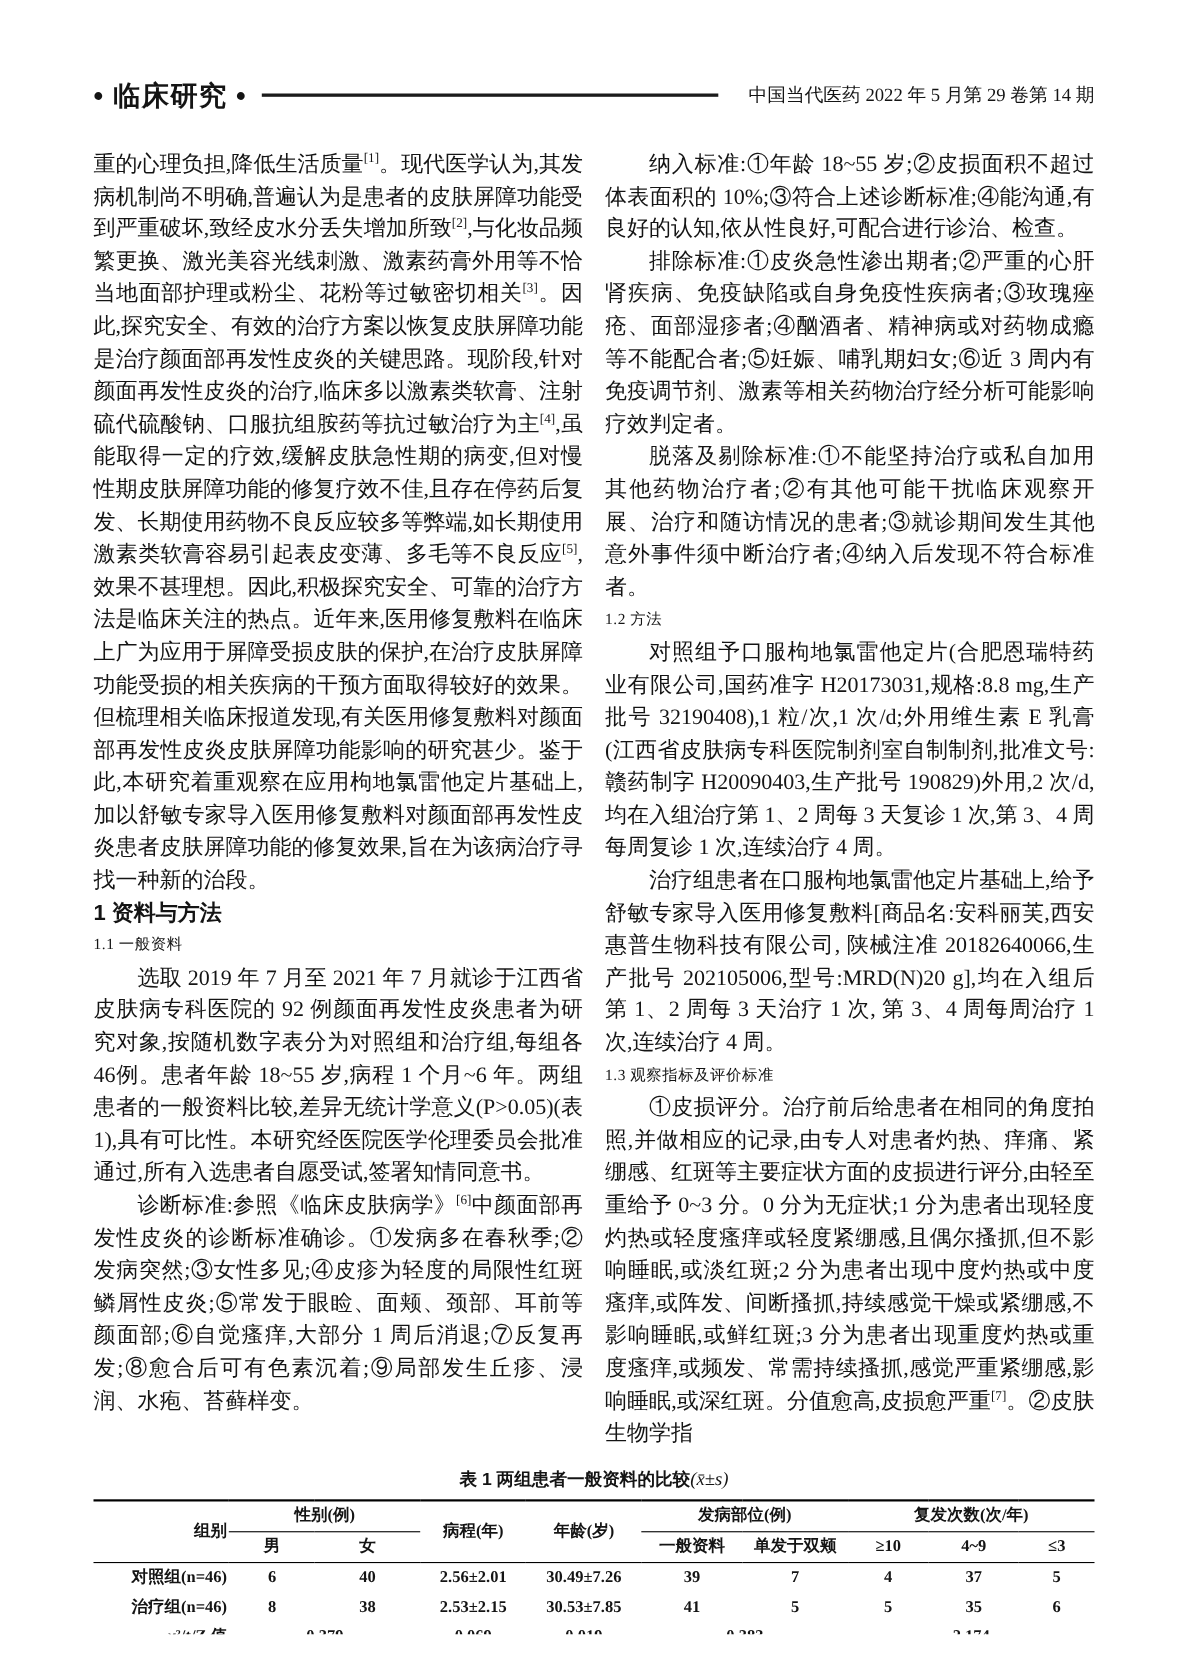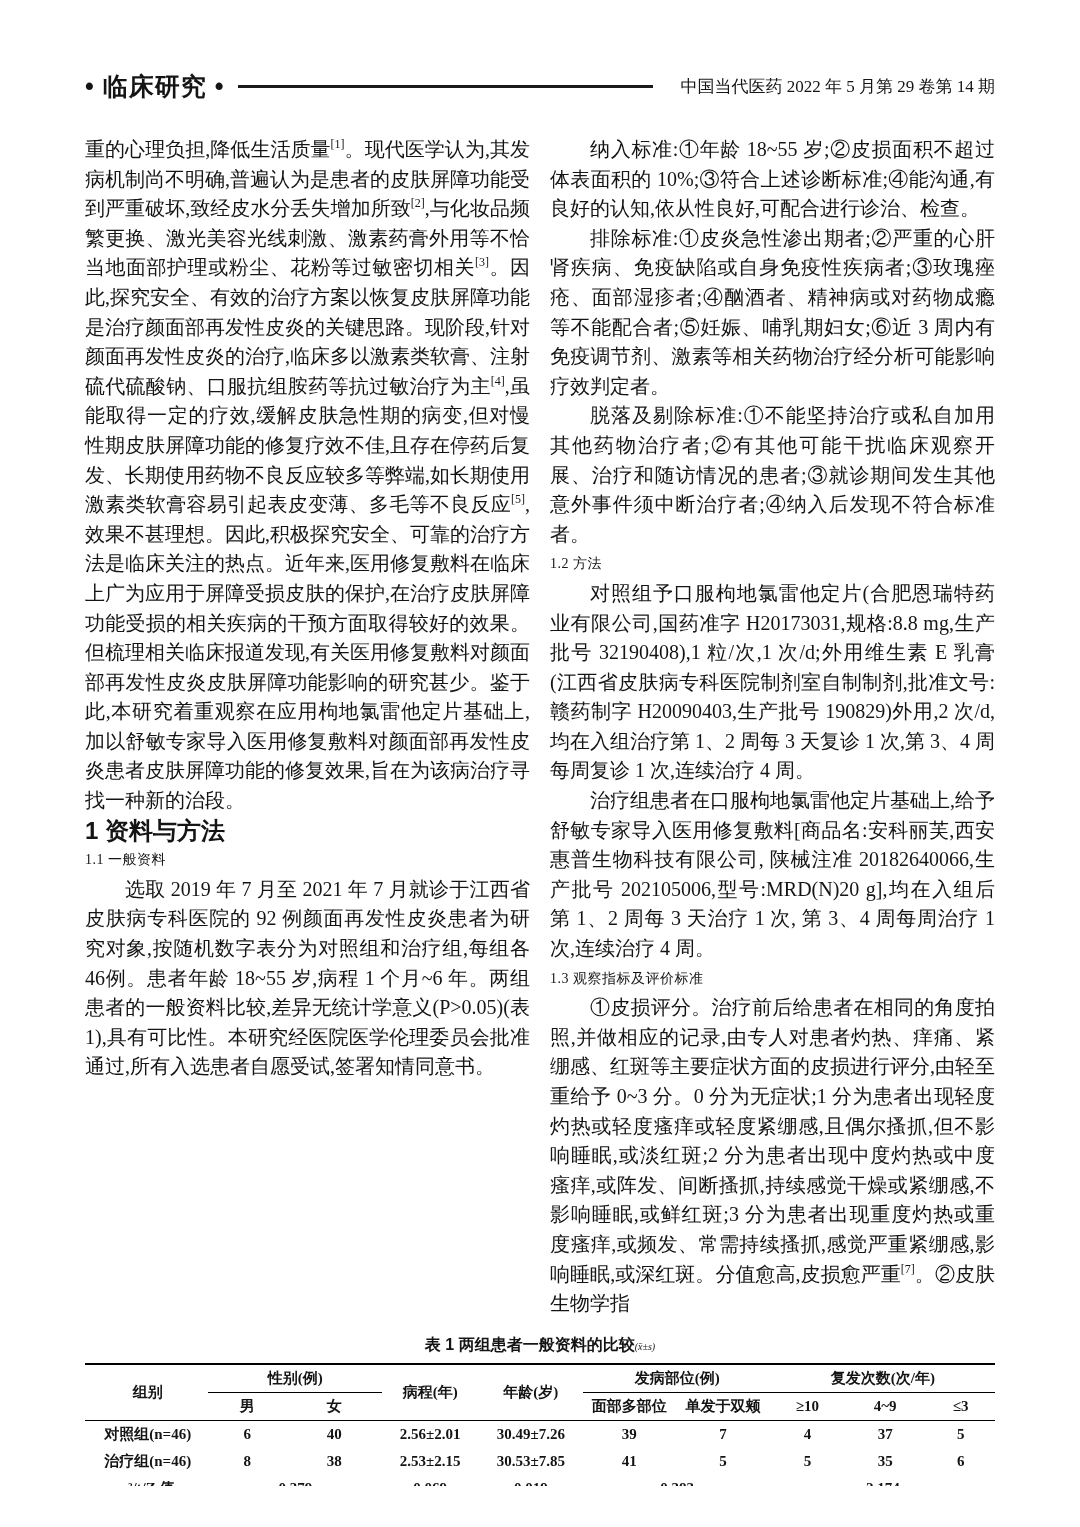--- a/index.html
+++ b/index.html
@@ -20,65 +20,66 @@
   
   .columns {
     display:flex; gap:20px; margin-top:32px;
     font-size:20px; line-height:29.6px; text-align:justify;
   }
   .col { width:445px; }
   p.para { margin:0; text-indent:2em; }
   p.para.noindent { text-indent:0; }
   .h1 {
     font-family:"Liberation Sans","DejaVu Sans",sans-serif;
-    font-weight:700; font-size:24px; line-height:29.6px; margin:0;
+    font-weight:700; font-size:20px; line-height:29.6px; margin:0;
   }
   .h2 { font-weight:400; font-size:14px; line-height:29.6px; margin:0; letter-spacing:0.5px; }
   sup { font-size:0.6em; line-height:0; }
   
   .table-block { margin-top:16px; }
   .table-title {
     text-align:center; margin-bottom:7px;
     font-family:"Liberation Sans","DejaVu Sans",sans-serif;
     font-weight:700; font-size:16px;
   }
   .table-title .stats-note {
     font-family:"Liberation Serif","DejaVu Serif",serif;
-    font-weight:400; font-style:italic; font-size:10px;
+    font-weight:400; font-style:italic; font-size:17px;
   }
   table.paper-table {
     width:100%; border-collapse:collapse; table-layout:fixed;
     border-top:2.5px solid #000; border-bottom:2.5px solid #000;
     font-size:15px;
   }
   .paper-table th, .paper-table td {
     font-weight:700; text-align:center; padding:4px 2px; line-height:19px;
     overflow:hidden; white-space:nowrap;
   }
-  .paper-table .group-col { text-align:center; padding-left:4px; }
+  .paper-table .group-col { text-align:right; padding-left:4px; }
   .paper-table .spanner { border-bottom:1.2px solid #000; }
   .paper-table .hdr-bottom { border-bottom:1.6px solid #000; }
 </style>
 </head>
 <body>
 
 <div class="page">
 
   <div class="header">
     <span class="section-label">• 临床研究 •</span>
     <span class="header-rule"></span>
     <span class="journal-info">中国当代医药 2022 年 5 月第 29 卷第 14 期</span>
   </div>
 
   <div class="columns">
     <div class="col">
       <p class="para noindent">重的心理负担,降低生活质量<sup>[1]</sup>。现代医学认为,其发病机制尚不明确,普遍认为是患者的皮肤屏障功能受到严重破坏,致经皮水分丢失增加所致<sup>[2]</sup>,与化妆品频繁更换、激光美容光线刺激、激素药膏外用等不恰当地面部护理或粉尘、花粉等过敏密切相关<sup>[3]</sup>。因此,探究安全、有效的治疗方案以恢复皮肤屏障功能是治疗颜面部再发性皮炎的关键思路。现阶段,针对颜面再发性皮炎的治疗,临床多以激素类软膏、注射硫代硫酸钠、口服抗组胺药等抗过敏治疗为主<sup>[4]</sup>,虽能取得一定的疗效,缓解皮肤急性期的病变,但对慢性期皮肤屏障功能的修复疗效不佳,且存在停药后复发、长期使用药物不良反应较多等弊端,如长期使用激素类软膏容易引起表皮变薄、多毛等不良反应<sup>[5]</sup>,效果不甚理想。因此,积极探究安全、可靠的治疗方法是临床关注的热点。近年来,医用修复敷料在临床上广为应用于屏障受损皮肤的保护,在治疗皮肤屏障功能受损的相关疾病的干预方面取得较好的效果。但梳理相关临床报道发现,有关医用修复敷料对颜面部再发性皮炎皮肤屏障功能影响的研究甚少。鉴于此,本研究着重观察在应用枸地氯雷他定片基础上,加以舒敏专家导入医用修复敷料对颜面部再发性皮炎患者皮肤屏障功能的修复效果,旨在为该病治疗寻找一种新的治段。</p>
       <p class="h1">1 资料与方法</p>
       <p class="h2">1.1 一般资料</p>
       <p class="para">选取 2019 年 7 月至 2021 年 7 月就诊于江西省皮肤病专科医院的 92 例颜面再发性皮炎患者为研究对象,按随机数字表分为对照组和治疗组,每组各46例。患者年龄 18~55 岁,病程 1 个月~6 年。两组患者的一般资料比较,差异无统计学意义(P&gt;0.05)(表 1),具有可比性。本研究经医院医学伦理委员会批准通过,所有入选患者自愿受试,签署知情同意书。</p>
+      <p class="para">诊断标准:参照《临床皮肤病学》<sup>[6]</sup>中颜面部再发性皮炎的诊断标准确诊。①发病多在春秋季;②发病突然;③女性多见;④皮疹为轻度的局限性红斑鳞屑性皮炎;⑤常发于眼睑、面颊、颈部、耳前等颜面部;⑥自觉瘙痒,大部分 1 周后消退;⑦反复再发;⑧愈合后可有色素沉着;⑨局部发生丘疹、浸润、水疱、苔藓样变。</p>
     </div>
     <div class="col">
       <p class="para">纳入标准:①年龄 18~55 岁;②皮损面积不超过体表面积的 10%;③符合上述诊断标准;④能沟通,有良好的认知,依从性良好,可配合进行诊治、检查。</p>
       <p class="para">排除标准:①皮炎急性渗出期者;②严重的心肝肾疾病、免疫缺陷或自身免疫性疾病者;③玫瑰痤疮、面部湿疹者;④酗酒者、精神病或对药物成瘾等不能配合者;⑤妊娠、哺乳期妇女;⑥近 3 周内有免疫调节剂、激素等相关药物治疗经分析可能影响疗效判定者。</p>
       <p class="para">脱落及剔除标准:①不能坚持治疗或私自加用其他药物治疗者;②有其他可能干扰临床观察开展、治疗和随访情况的患者;③就诊期间发生其他意外事件须中断治疗者;④纳入后发现不符合标准者。</p>
       <p class="h2">1.2 方法</p>
       <p class="para">对照组予口服枸地氯雷他定片(合肥恩瑞特药业有限公司,国药准字 H20173031,规格:8.8 mg,生产批号 32190408),1 粒/次,1 次/d;外用维生素 E 乳膏(江西省皮肤病专科医院制剂室自制制剂,批准文号:赣药制字 H20090403,生产批号 190829)外用,2 次/d,均在入组治疗第 1、2 周每 3 天复诊 1 次,第 3、4 周每周复诊 1 次,连续治疗 4 周。</p>
       <p class="para">治疗组患者在口服枸地氯雷他定片基础上,给予舒敏专家导入医用修复敷料[商品名:安科丽芙,西安惠普生物科技有限公司, 陕械注准 20182640066,生产批号 202105006,型号:MRD(N)20 g],均在入组后第 1、2 周每 3 天治疗 1 次, 第 3、4 周每周治疗 1 次,连续治疗 4 周。</p>
       <p class="h2">1.3 观察指标及评价标准</p>
       <p class="para">①皮损评分。治疗前后给患者在相同的角度拍照,并做相应的记录,由专人对患者灼热、痒痛、紧绷感、红斑等主要症状方面的皮损进行评分,由轻至重给予 0~3 分。0 分为无症状;1 分为患者出现轻度灼热或轻度瘙痒或轻度紧绷感,且偶尔搔抓,但不影响睡眠,或淡红斑;2 分为患者出现中度灼热或中度瘙痒,或阵发、间断搔抓,持续感觉干燥或紧绷感,不影响睡眠,或鲜红斑;3 分为患者出现重度灼热或重度瘙痒,或频发、常需持续搔抓,感觉严重紧绷感,影响睡眠,或深红斑。分值愈高,皮损愈严重<sup>[7]</sup>。②皮肤生物学指</p>
@@ -107,21 +108,21 @@
           <th rowspan="2" class="group-col hdr-bottom">组别</th>
           <th colspan="2" class="spanner">性别(例)</th>
           <th rowspan="2" class="hdr-bottom">病程(年)</th>
           <th rowspan="2" class="hdr-bottom">年龄(岁)</th>
           <th colspan="2" class="spanner">发病部位(例)</th>
           <th colspan="3" class="spanner">复发次数(次/年)</th>
         </tr>
         <tr>
           <th class="hdr-bottom">男</th>
           <th class="hdr-bottom">女</th>
-          <th class="hdr-bottom">面部多部位</th>
+          <th class="hdr-bottom">一般资料</th>
           <th class="hdr-bottom">单发于双颊</th>
           <th class="hdr-bottom">≥10</th>
           <th class="hdr-bottom">4~9</th>
           <th class="hdr-bottom">≤3</th>
         </tr>
       </thead>
       <tbody>
         <tr>
           <td class="group-col">对照组(n=46)</td>
           <td>6</td>

